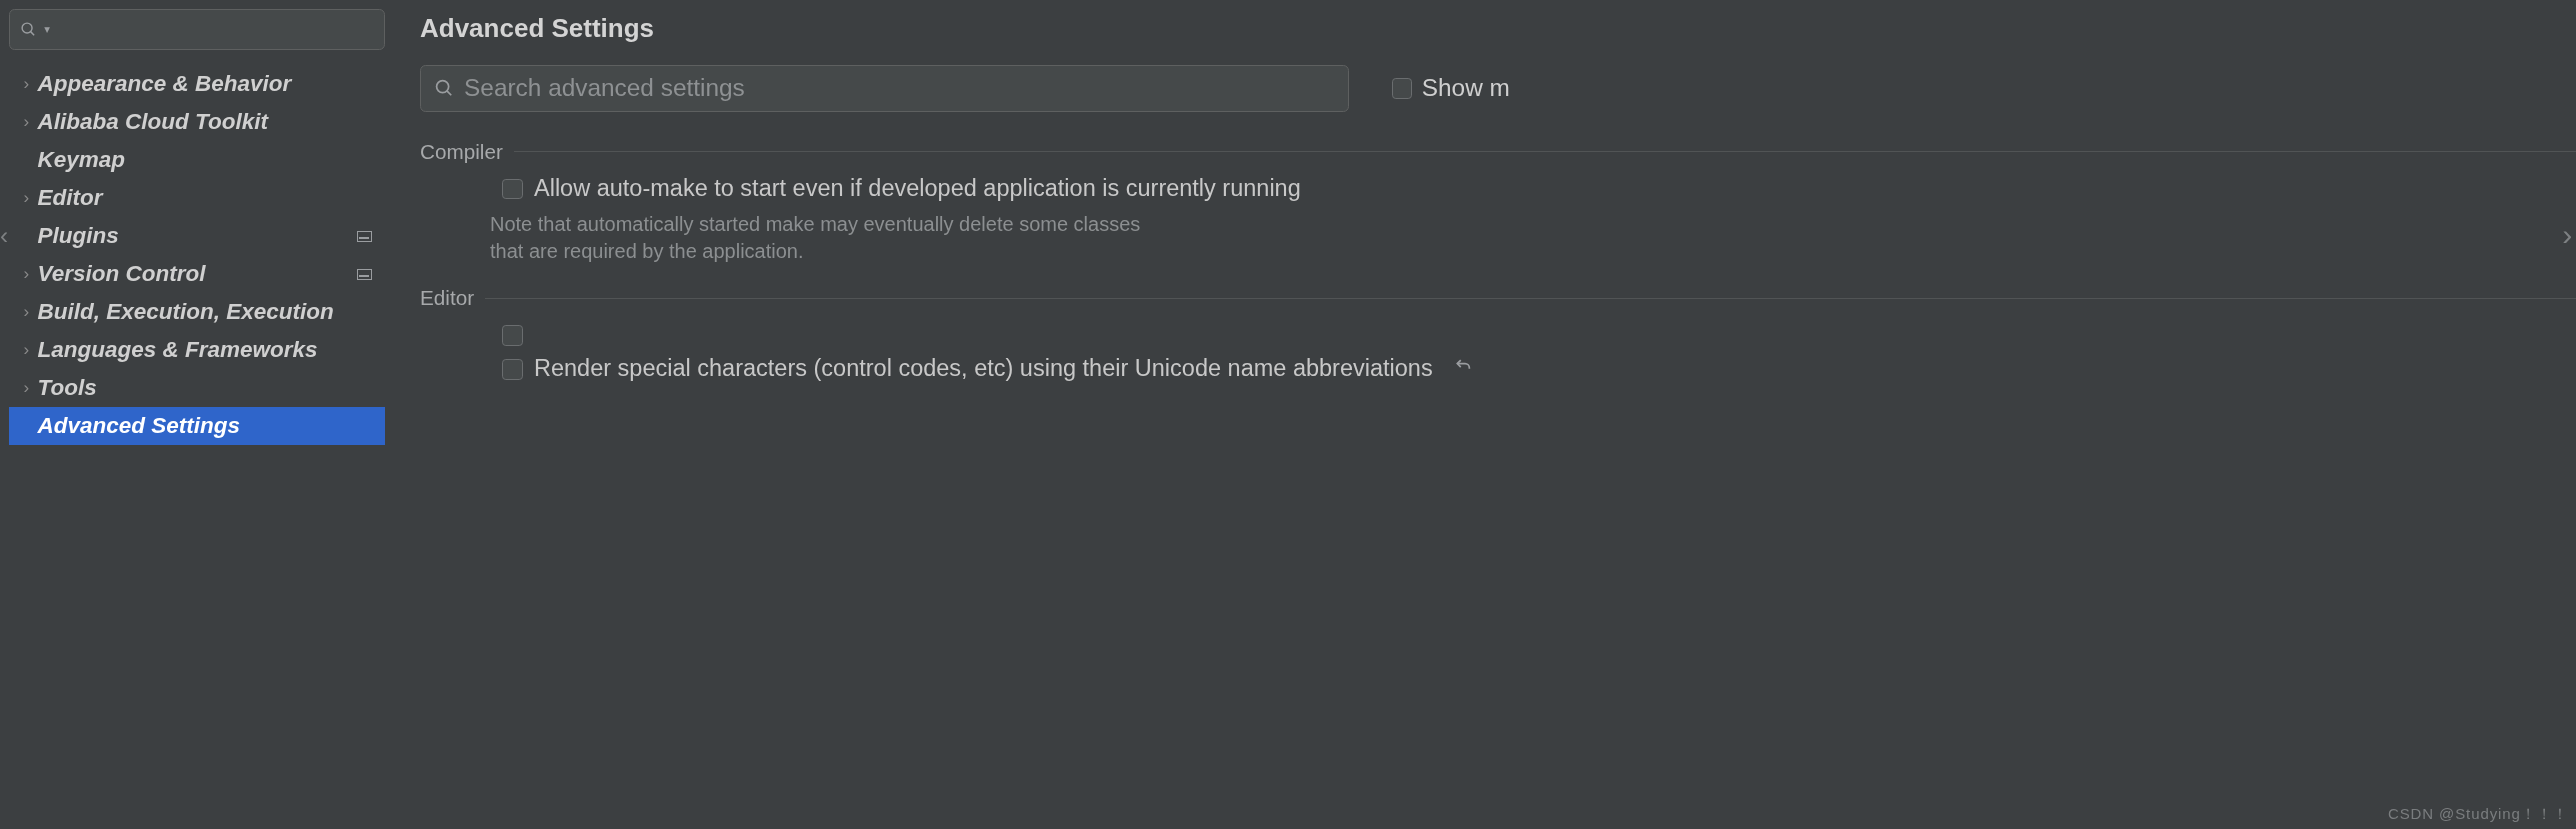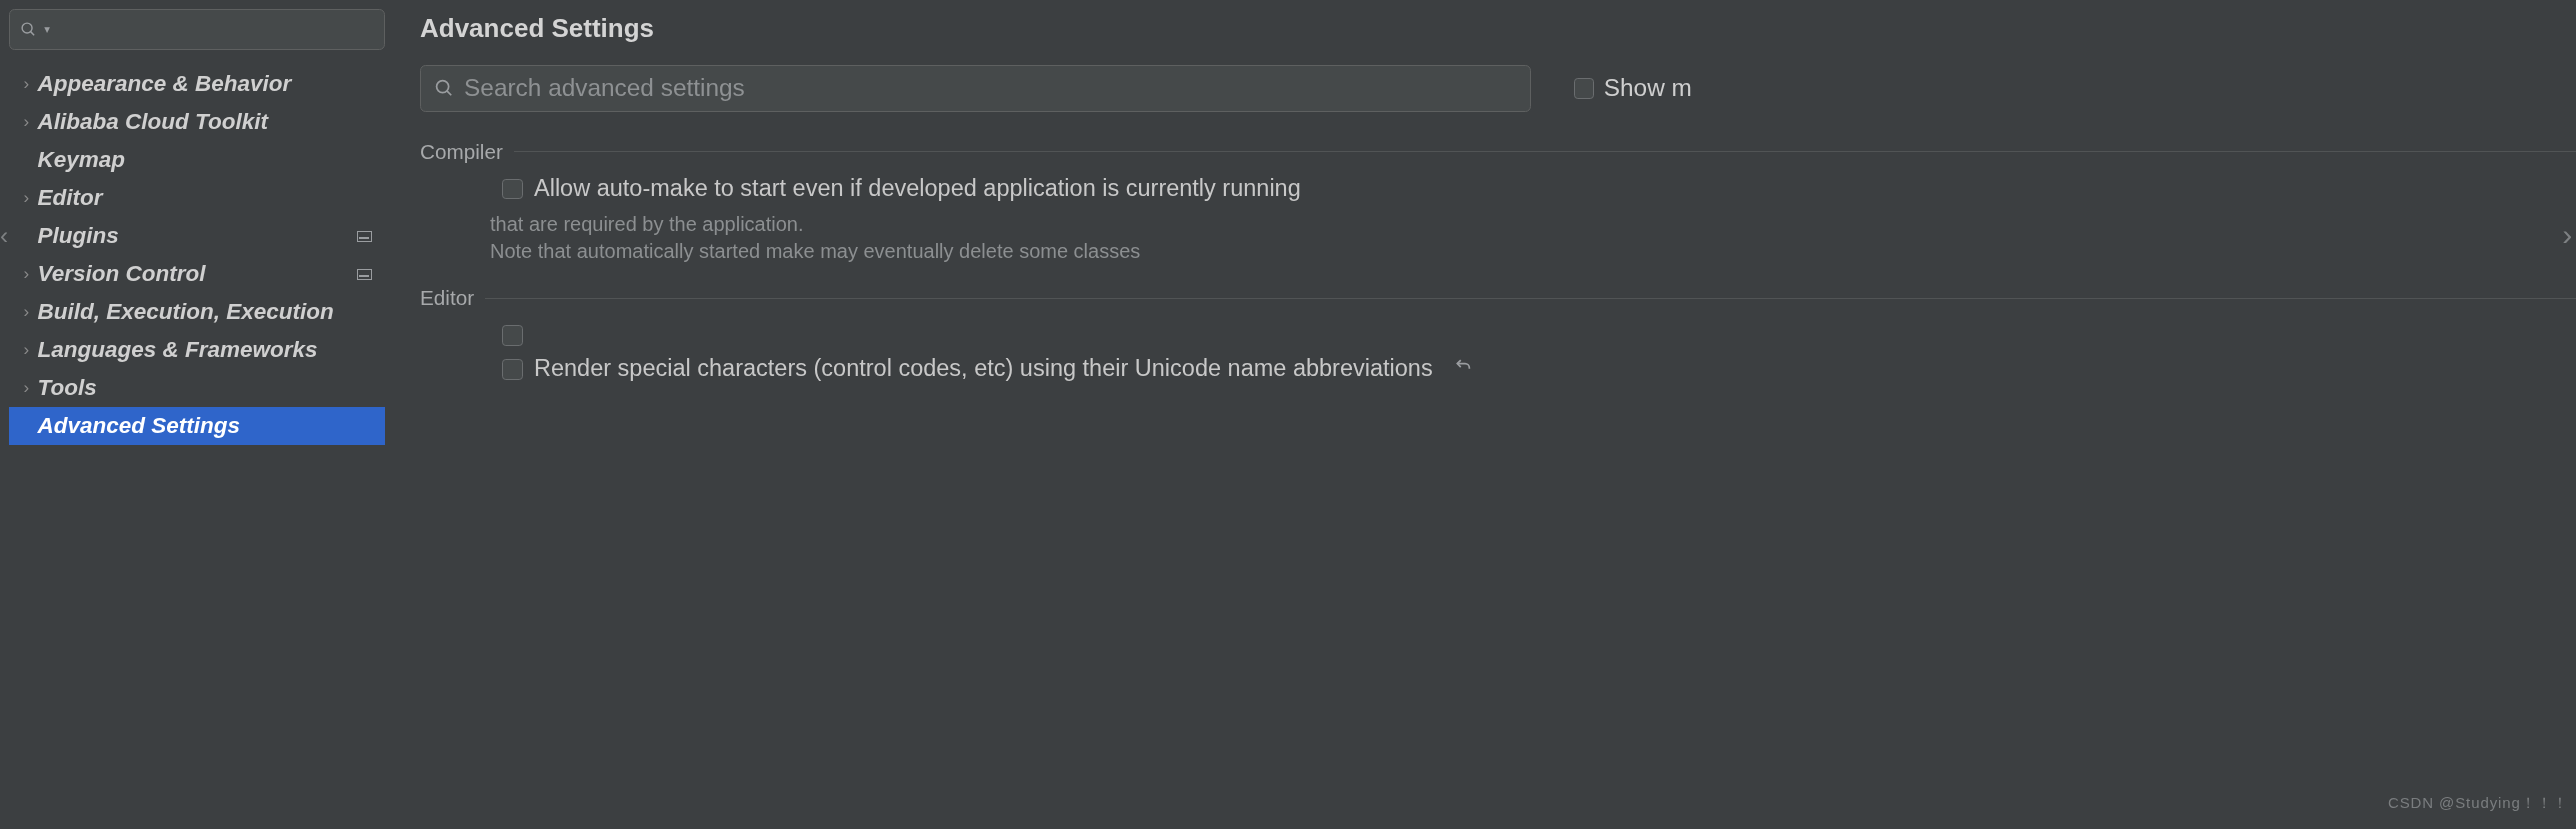--- a/index.html
+++ b/index.html
@@ -106,21 +106,21 @@
     color: #d4d4d4;
     margin-bottom: 20.7px;
   }
   .topbar {
     display: flex;
     align-items: center;
     gap: 20.7px;
     margin-bottom: 28px;
   }
   .adv-search {
-    width: 1111px;
+    width: 929px;
     height: 47px;
     display: flex;
     align-items: center;
     background: #45494a;
     border: 0.9px solid #5e6060;
     border-radius: 5.6px;
     padding: 0 13px;
   }
   .adv-search input {
     flex: 1;
@@ -168,21 +168,21 @@
   }
   .right-chevron {
     position: absolute;
     right: 3.8px;
     top: 218px;
     color: #7e8183;
     font-size: 30px;
   }
   .watermark {
     position: absolute;
-    right: 7.5px; bottom: 17px;
+    right: 7.5px; bottom: 6px;
     font-size: 15px;
     color: #7a7d7f;
     letter-spacing: 0.9px;
   }
 </style>
 </head>
 <body>
 
 <div class="app">
 
@@ -264,22 +264,22 @@
       <div class="group-header">
         <span>Compiler</span>
         <span class="line"></span>
       </div>
       <div class="setting-block">
         <div class="setting-row">
           <span class="cbox"></span>
           <span class="setting-label">Allow auto-make to start even if developed application is currently running</span>
         </div>
         <div class="setting-note">
+          <div>Note that automatically started make may eventually delete some classes</div>
           <div>that are required by the application.</div>
-          <div>Note that automatically started make may eventually delete some classes</div>
         </div>
       </div>
     </section>
 
     <section class="group">
       <div class="group-header">
         <span>Editor</span>
         <span class="line"></span>
       </div>
       <div class="setting-block">

